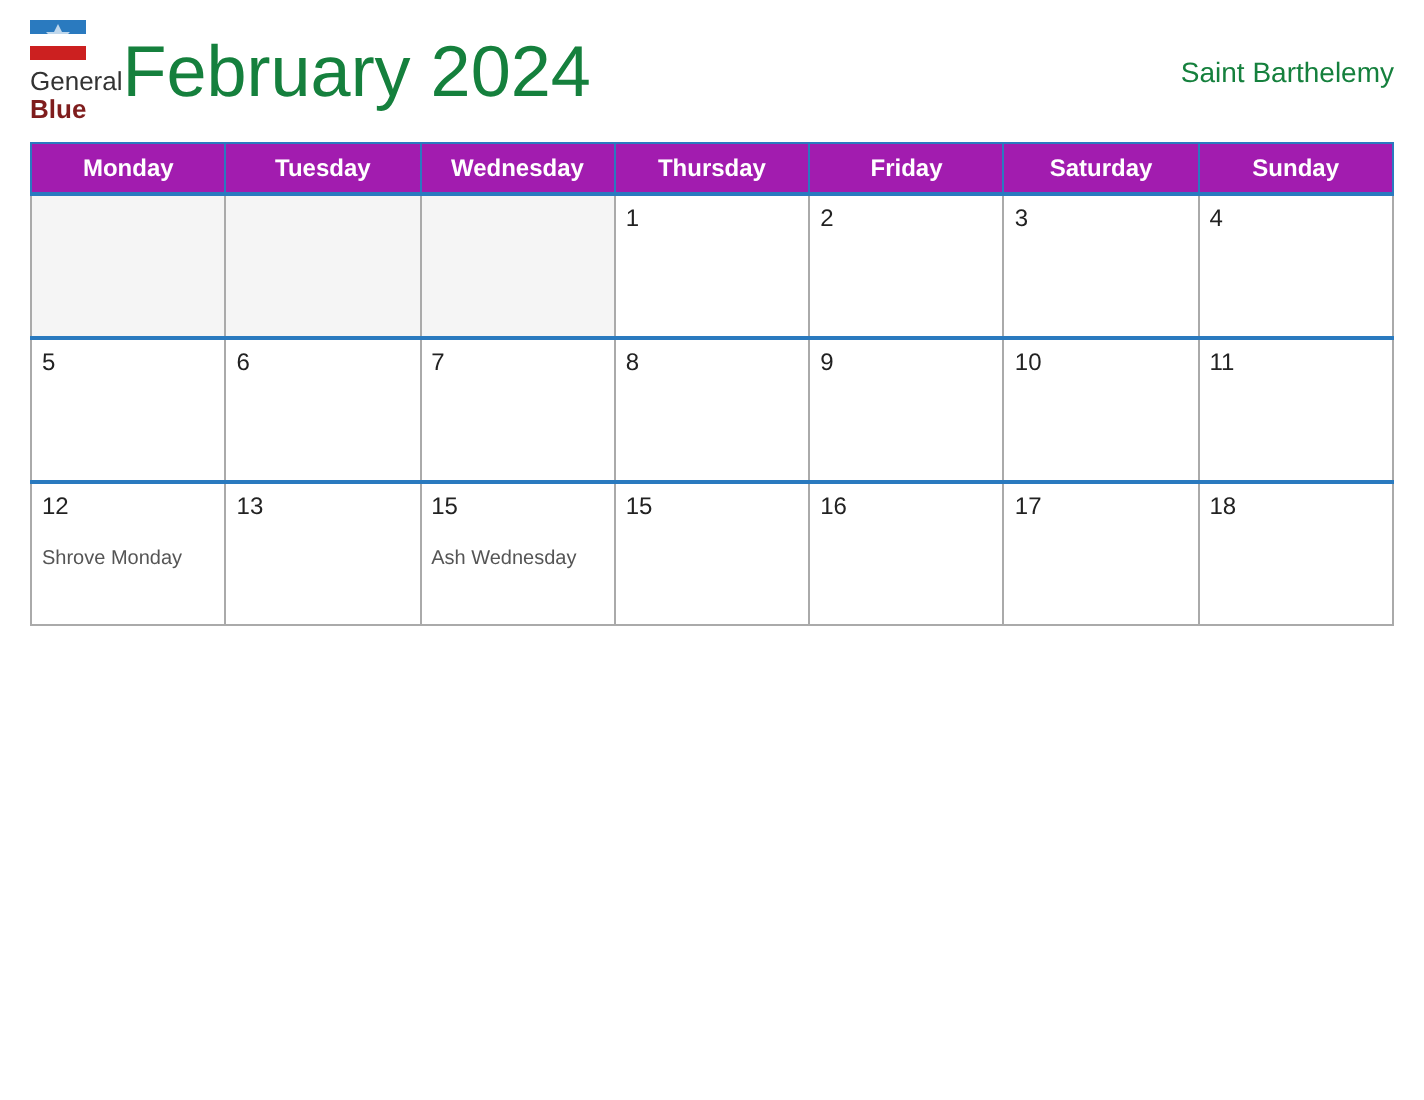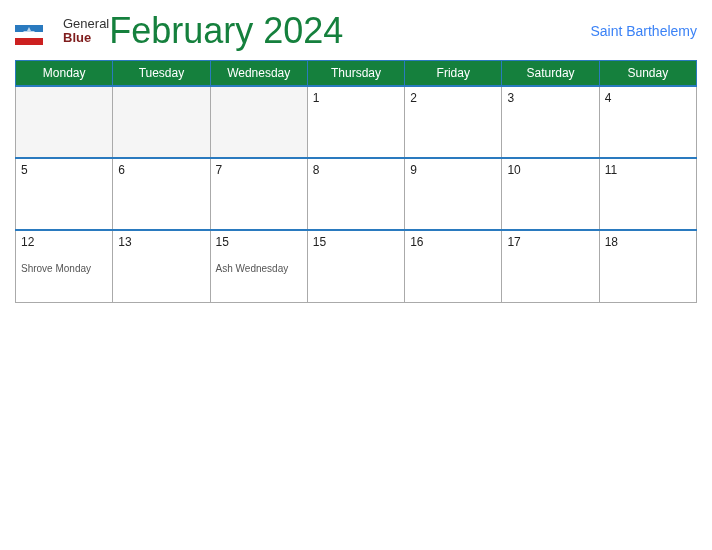--- a/index.html
+++ b/index.html
@@ -17,22 +17,23 @@
       padding: 10px 15px 10px 15px;
     }
     .header {
       display: flex;
       align-items: center;
       justify-content: space-between;
       margin-bottom: 8px;
     }
     .logo {
       display: flex;
-      align-items: flex-end;
-      gap: 20px;
+      align-items: flex-start;
+      gap: 4px;
+      flex-direction: column;
     }
     .logo-text {
       font-size: 13px;
       color: #333;
       line-height: 1.1;
     }
     .logo-text span {
       color: #7f1d1d;
       font-weight: bold;
     }
@@ -41,34 +42,34 @@
       height: 20px;
     }
     .calendar-title {
       font-size: 36px;
       font-weight: normal;
       color: #15803d;
       flex: 1;
     }
     .region-label {
       font-size: 14px;
-      color: #3b82f6;
+      color: #15803d;
       text-align: right;
       min-width: 120px;
     }
     .calendar-table {
       width: 100%;
       border-collapse: collapse;
       border: 1px solid #aaa;
     }
     .calendar-table thead tr th {
-      background: #15803d;
+      background: #a21caf;
       color: #fff;
       font-size: 12px;
-      font-weight: normal;
+      font-weight: bold;
       padding: 5px 4px;
       border: 1px solid #2a7abf;
       text-align: center;
     }
     .calendar-table tbody tr td {
       border: 1px solid #aaa;
       border-top: 2px solid #2a7abf;
       width: calc(100% / 7);
       height: 72px;
       vertical-align: top;

